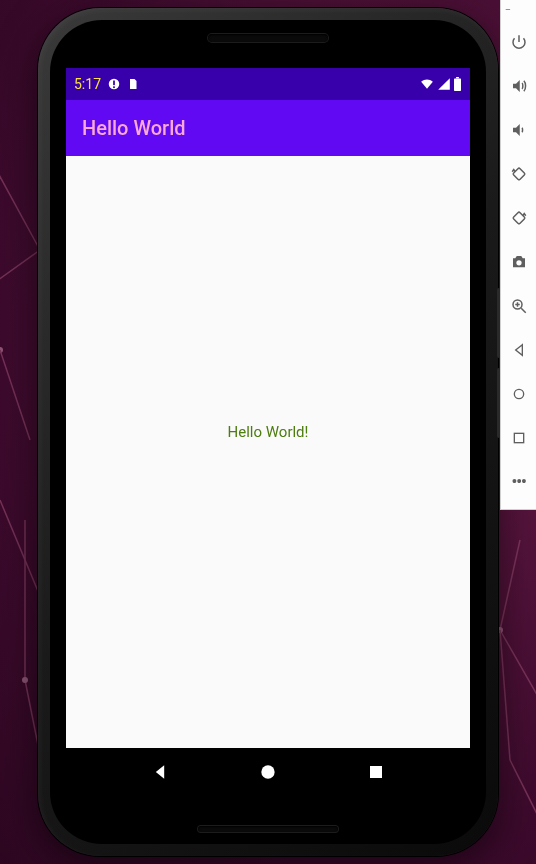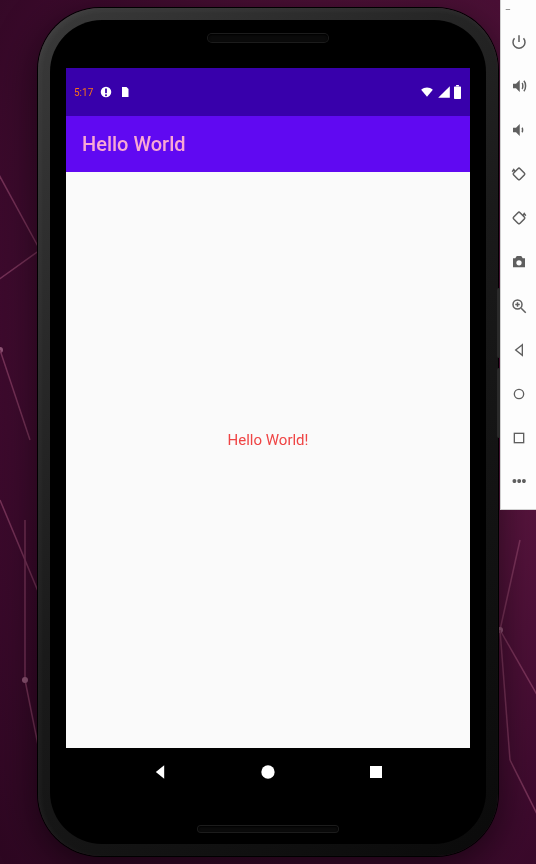--- a/index.html
+++ b/index.html
@@ -138,25 +138,25 @@
     bottom: 60px;
     background: #fafafa;
     overflow: hidden;
     display: flex;
     flex-direction: column;
   }
 
   .status-bar {
     height: 24px;
     background: #3800ab;
-    color: #f97316;
-    display: flex;
-    align-items: center;
-    font-size: 10px;
-    padding: 12px 8px;
+    color: #fde047;
+    display: flex;
+    align-items: center;
+    font-size: 14px;
+    padding: 4px 8px;
   }
   .status-bar .left { display: flex; align-items: center; gap: 6px; }
   .status-bar .left .clock { font-weight: 400; }
   .status-bar .right { margin-left: auto; display: flex; align-items: center; gap: 2px; }
 
   .app-bar {
     height: 56px;
     background: #6009f2;
     color: #f9a8d4;
     display: flex;
@@ -168,21 +168,21 @@
 
   .content {
     flex: 1 1 auto;
     background: #fafafa;
     display: flex;
     align-items: center;
     justify-content: center;
     padding-bottom: 40px;
   }
   .content .hello {
-    color: #ef4444;
+    color: #4d7c0f;
     font-size: 15px;
   }
 
   .nav-bar {
     height: 48px;
     background: #000;
     display: flex;
     align-items: center;
     justify-content: space-around;
     padding: 0 40px;

